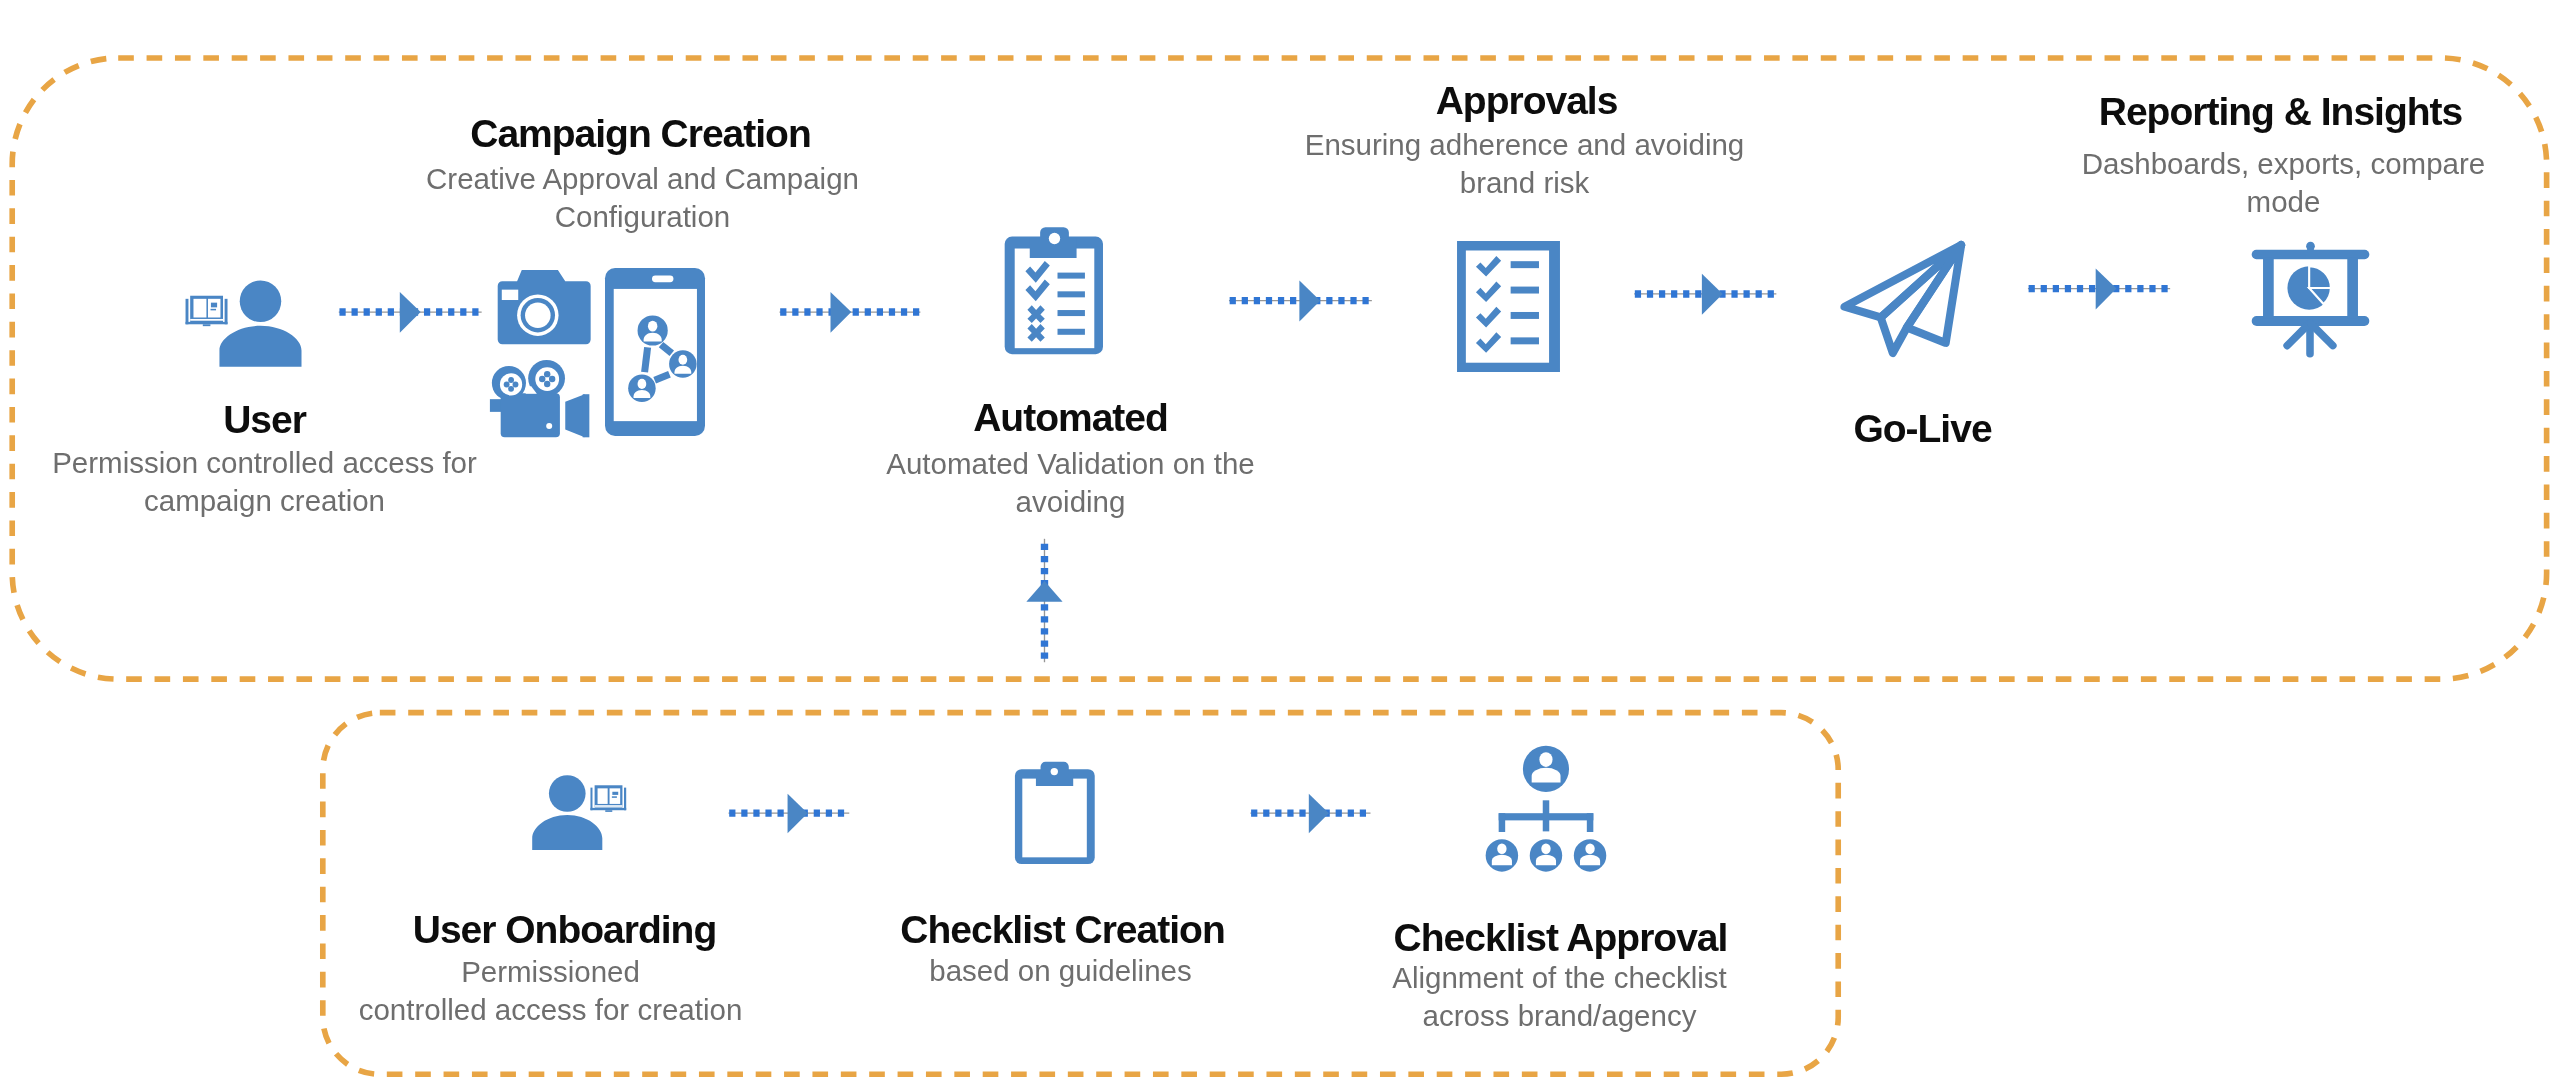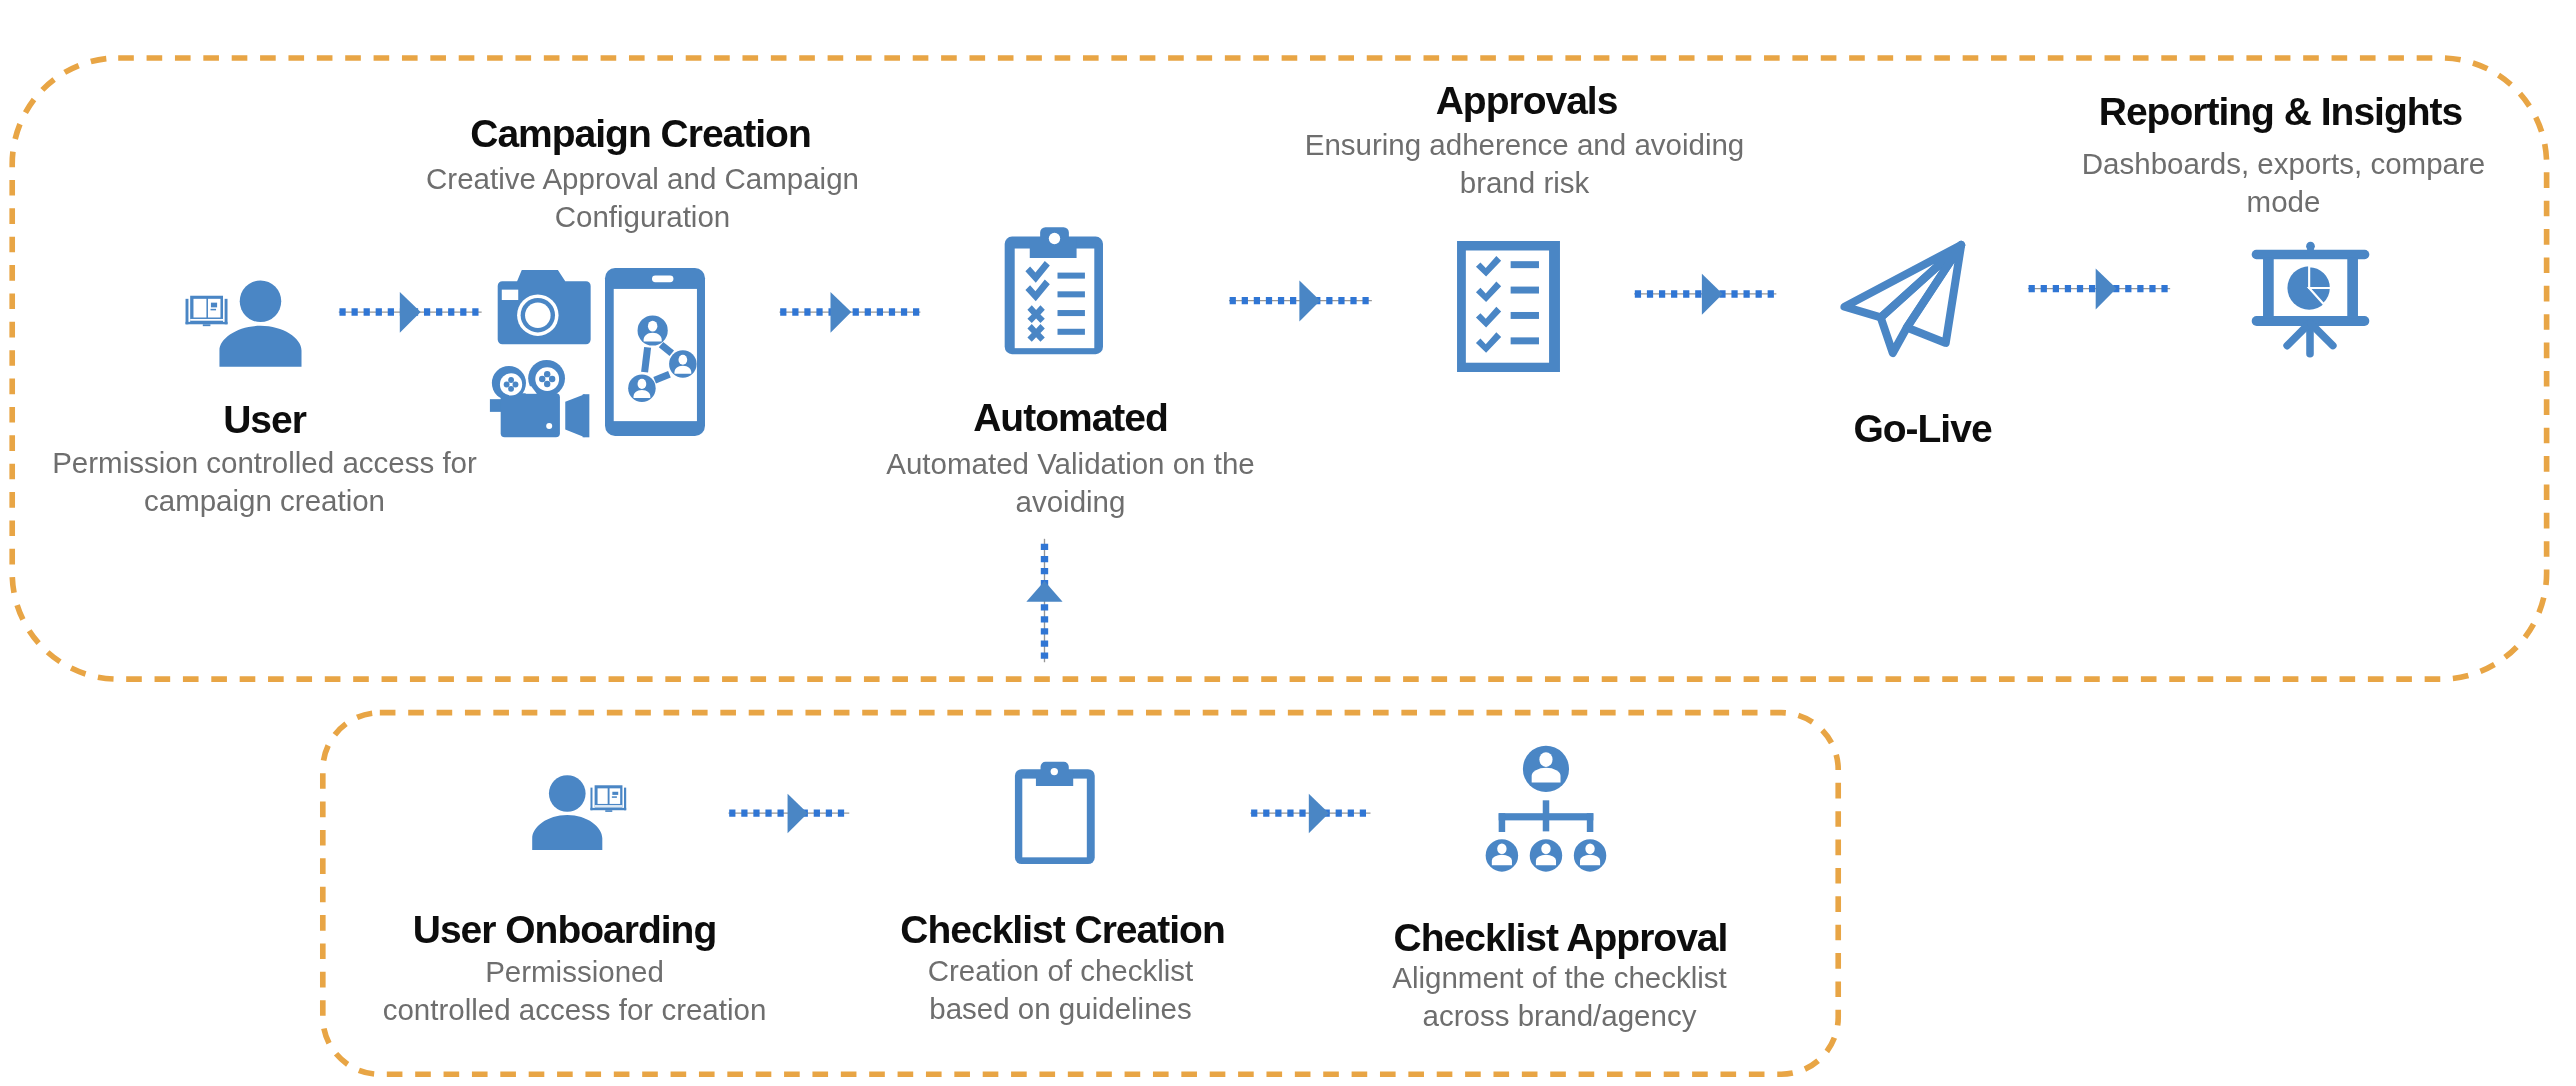--- a/index.html
+++ b/index.html
@@ -283,28 +283,27 @@
 <div class="sub" style="left:1517px;top:455px;width:805px">
 </div>
 
 <div class="title" style="left:1878px;top:92px;width:805px">Reporting &amp; Insights</div>
 <div class="sub" style="left:1881px;top:145px;width:805px">
   <div>Dashboards, exports, compare</div>
   <div>mode</div>
 </div>
 
 <div class="title" style="left:162px;top:910px;width:805px">User Onboarding</div>
-<div class="sub" style="left:172px;top:953px;width:805px">
+<div class="sub" style="left:148px;top:953px;width:805px">
   <div>Permissioned</div>
   <div>controlled access for creation</div>
 </div>
 
 <div class="title" style="left:660px;top:910px;width:805px">Checklist Creation</div>
 <div class="sub" style="left:658px;top:952px;width:805px">
-  <div>Creation of checklist</div>
   <div>based on guidelines</div>
 </div>
 
 <div class="title" style="left:1158px;top:918px;width:805px">Checklist Approval</div>
 <div class="sub" style="left:1157px;top:959px;width:805px">
   <div>Alignment of the checklist</div>
   <div>across brand/agency</div>
 </div>
 
 

